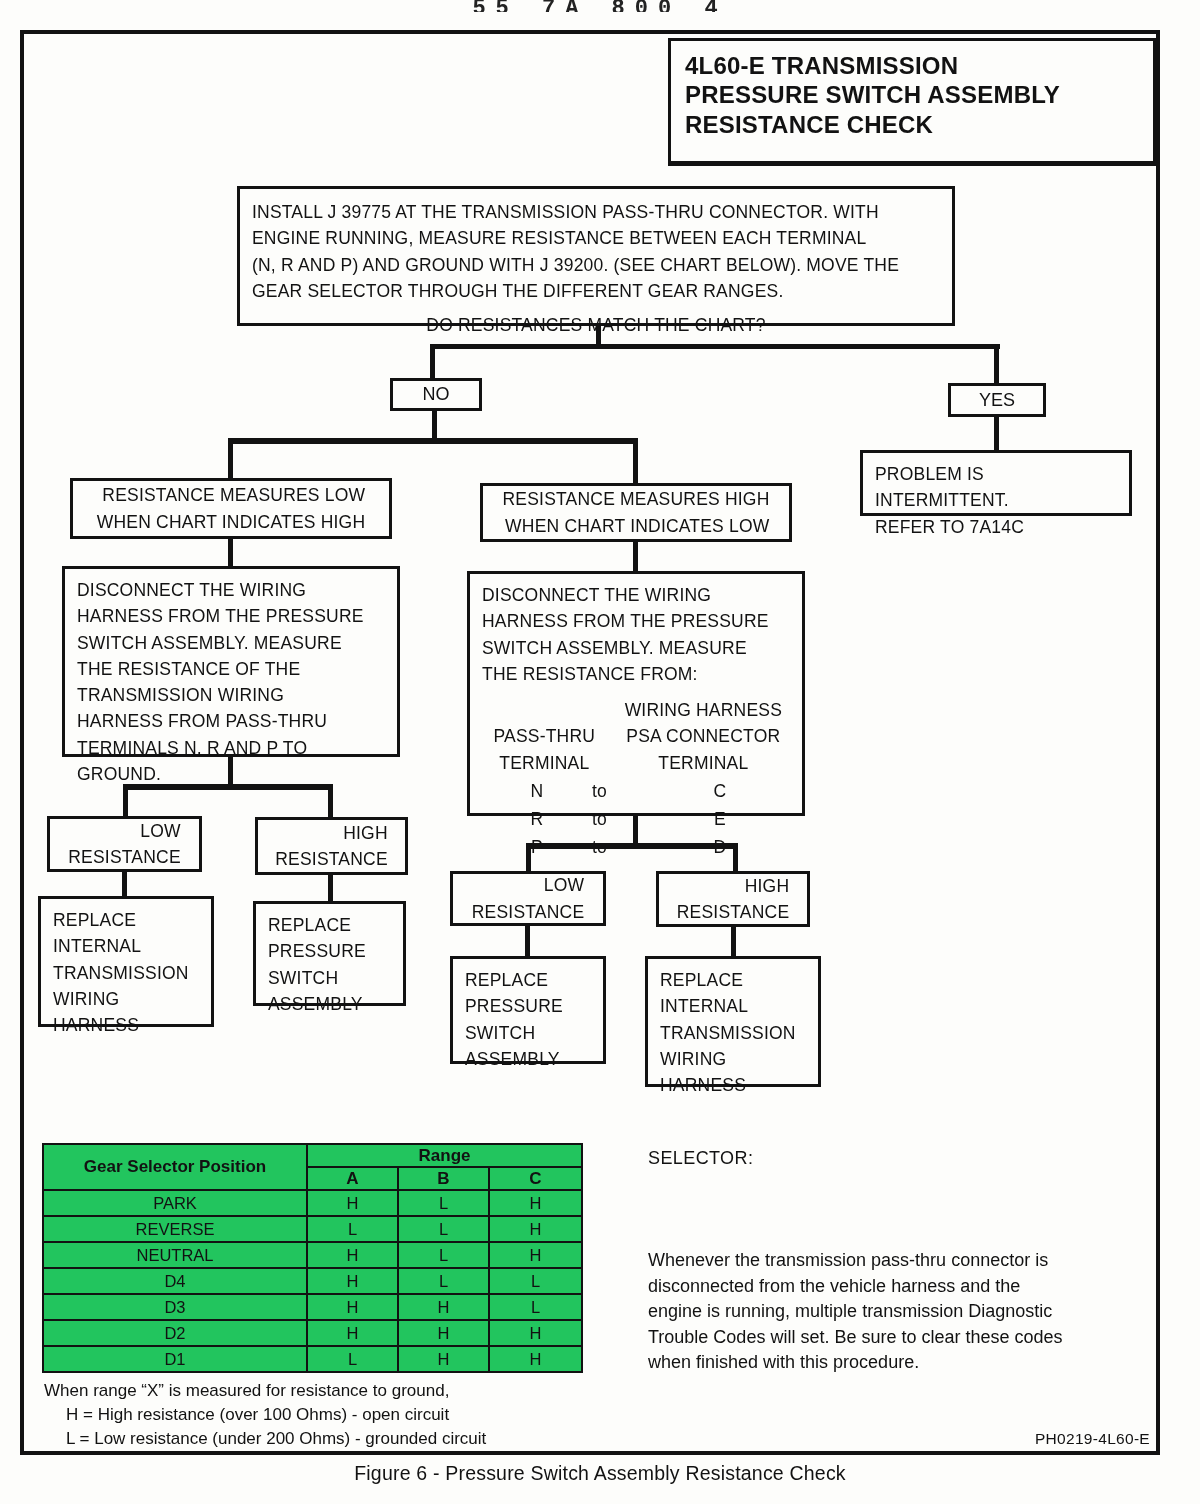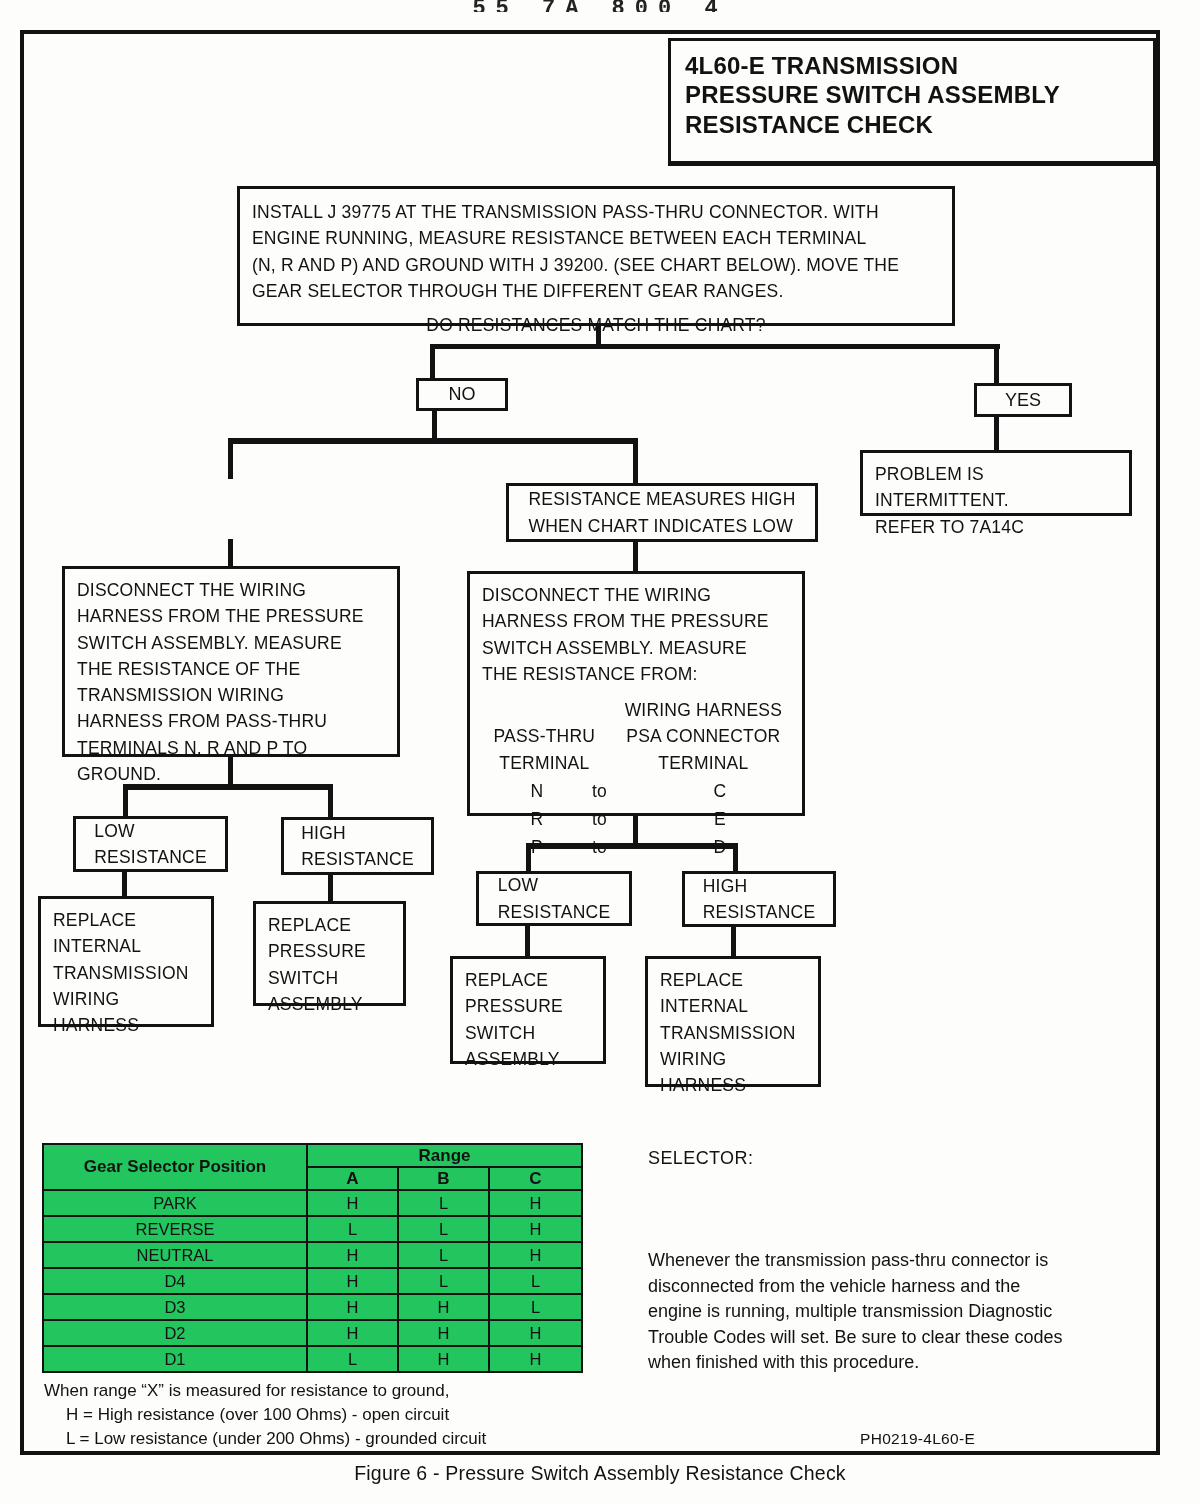--- a/index.html
+++ b/index.html
@@ -19,21 +19,21 @@
     display:inline-block; margin-top:-14px;
     font-family:"Liberation Mono", monospace; font-weight:bold;
     font-size:22px; letter-spacing:10px; color:#222;
   }
   .outer-border {
     position:absolute; left:20px; top:30px; width:1140px; height:1425px;
     border:4px solid #121212; background:transparent;
   }
   
   .bx { position:absolute; border:3px solid #121212; background:#fdfdfb; color:#121212; }
-  .ctr { display:flex; align-items:center; justify-content:center; text-align:left;margin-left:26px; }
+  .ctr { display:flex; align-items:center; justify-content:center; text-align:right; }
   .pre { white-space:pre-line; }
   .t18 { font-size:17.5px; line-height:1.5; letter-spacing:0.2px; }
   .pad { padding:8px 12px; }
   
   .ln { position:absolute; background:#121212; }
   
   .title-box {
     left:668px; top:38px; width:488px; height:128px;
     border-width:3px 3px 5px 3px;
     padding:10px 10px 10px 14px;
@@ -68,21 +68,21 @@
   .hrow { height:23px; } .drow { height:26px; }
   
   .notes { position:absolute; left:44px; top:1380px; font-size:17px; line-height:1.3; }
   .notes .n1 { margin-bottom:2px; }
   .notes .ind { padding-left:22px; margin-top:2px; }
   
   .important-label { position:absolute; left:648px; top:1148px; font-size:18px; letter-spacing:0.4px; }
   .important-text  { position:absolute; left:648px; top:1248px; width:478px;
                      font-size:18px; line-height:1.42; white-space:pre-line; }
   
-  .footer-code { position:absolute; left:860px; top:1430px; width:290px; text-align:left;
+  .footer-code { position:absolute; left:860px; top:1430px; width:290px; text-align:right;
                  font-size:15.5px; letter-spacing:0.3px; }
   .caption { position:absolute; left:0; top:1462px; width:1200px; text-align:center;
              font-size:19.5px; letter-spacing:0.2px; }
 </style>
 </head>
 <body>
 
 <div class="page">
 
   <div class="top-frag">
@@ -113,20 +113,22 @@
 
   <div class="ln" style="left:432px; top:411px; width:5px; height:30px;"></div>
   <div class="ln" style="left:228px; top:438px; width:410px; height:6px;"></div>
   <div class="ln" style="left:228px; top:438px; width:5px; height:41px;"></div>
   <div class="ln" style="left:633px; top:438px; width:5px; height:46px;"></div>
 
   <div class="ln" style="left:994px; top:417px; width:5px; height:34px;"></div>
   <div class="bx t18 pad pre" style="left:860px; top:450px; width:272px; height:66px;">PROBLEM IS INTERMITTENT.
 REFER TO 7A14C</div>
 
+  <div class="bx ctr pre t18" style="left:70px; top:478px; width:322px; height:61px;">RESISTANCE MEASURES LOW
+WHEN CHART INDICATES HIGH</div>
   <div class="bx ctr pre t18" style="left:480px; top:483px; width:312px; height:59px;">RESISTANCE MEASURES HIGH
 WHEN CHART INDICATES LOW</div>
 
   <div class="ln" style="left:228px; top:539px; width:5px; height:28px;"></div>
   <div class="ln" style="left:633px; top:542px; width:5px; height:30px;"></div>
 
   <div class="bx pad pre t18" style="left:62px; top:566px; width:338px; height:191px;">DISCONNECT THE WIRING
 HARNESS FROM THE PRESSURE
 SWITCH ASSEMBLY. MEASURE
 THE RESISTANCE OF THE

